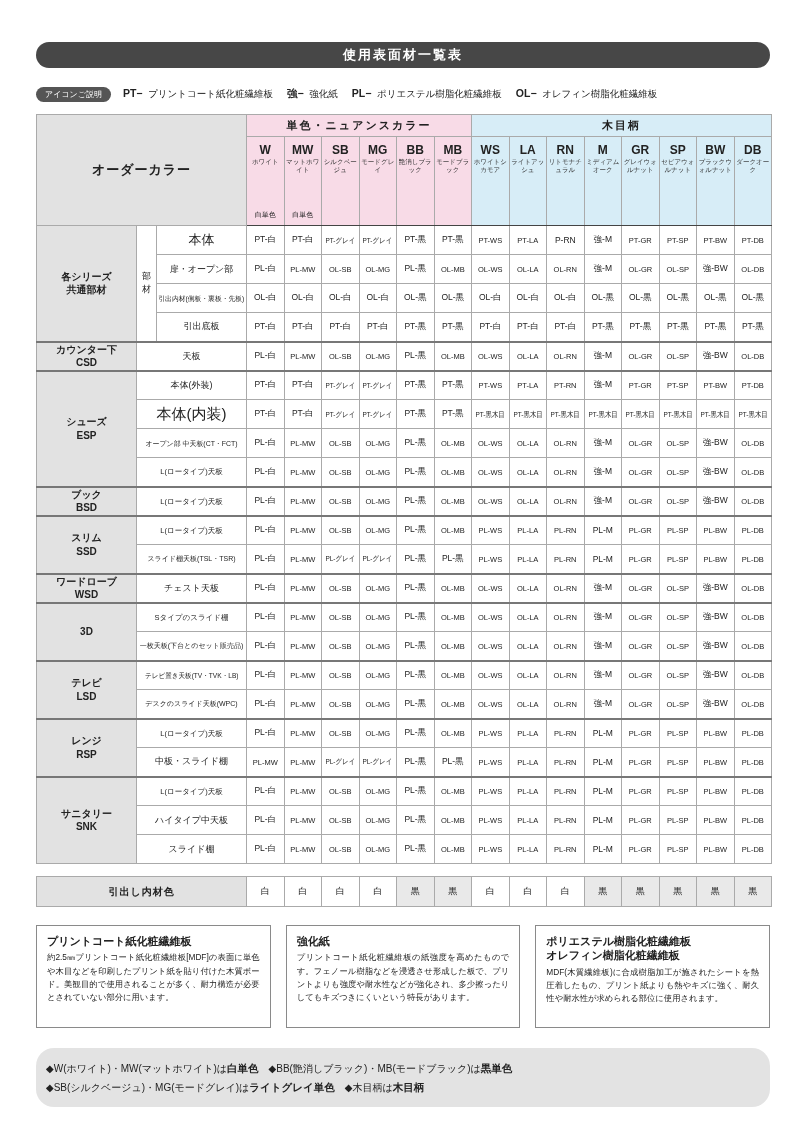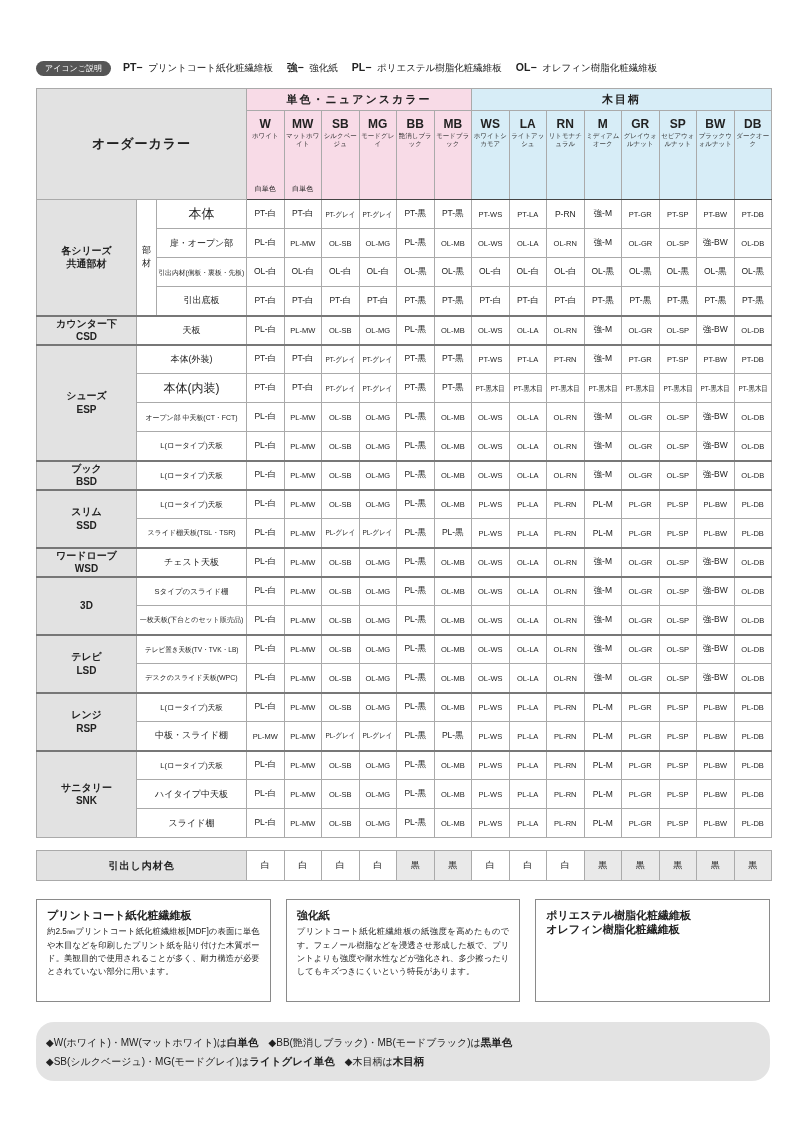--- a/index.html
+++ b/index.html
@@ -56,20 +56,23 @@
   .note-label{width:230px; text-align:center; font-size:12px; font-weight:bold; flex-shrink:0;}
   .note-lines{flex:1; font-size:10px; line-height:1.75;}
   .note-line b{font-size:10.5px;}
   .note-line .red{color:var(--c-red);}
 </style>
 </head>
 <body>
 
 <div class="page">
 
+  <div class="title-bar">
+    <span>使用表面材一覧表</span>
+  </div>
 
   <div class="legend">
     <span class="legend-badge">アイコンご説明</span>
     <span class="legend-items" id="legend-items"><span class="legend-item"><b>PT−</b> プリントコート紙化粧繊維板</span><span class="legend-item"><b>強−</b> 強化紙</span><span class="legend-item"><b>PL−</b> ポリエステル樹脂化粧繊維板</span><span class="legend-item"><b>OL−</b> オレフィン樹脂化粧繊維板</span></span>
   </div>
 
   <table class="main-table">
     <colgroup id="main-colgroup">
         <col style="width: 100px;">
         <col style="width: 20px;">
@@ -300,21 +303,21 @@
           <td><span class="cellspan" style="font-size: 7.5px;">PT-WS</span></td>
           <td><span class="cellspan" style="font-size: 7.5px;">PT-LA</span></td>
           <td><span class="cellspan" style="font-size: 7.5px;">PT-RN</span></td>
           <td><span class="cellspan" style="font-size: 8.5px;">強-M</span></td>
           <td><span class="cellspan" style="font-size: 7.5px;">PT-GR</span></td>
           <td><span class="cellspan" style="font-size: 7.5px;">PT-SP</span></td>
           <td><span class="cellspan" style="font-size: 7.5px;">PT-BW</span></td>
           <td><span class="cellspan" style="font-size: 7.5px;">PT-DB</span></td>
         </tr>
         <tr>
-          <th class="part" colspan="2"><span class="cellspan" style="font-size: 12px;">本体(内装)</span></th>
+          <th class="part" colspan="2"><span class="cellspan" style="font-size: 15px;">本体(内装)</span></th>
           <td><span class="cellspan" style="font-size: 8.5px;">PT-白</span></td>
           <td><span class="cellspan" style="font-size: 8.5px;">PT-白</span></td>
           <td><span class="cellspan" style="font-size: 7.5px; transform: scaleX(0.86);">PT-グレイ</span></td>
           <td><span class="cellspan" style="font-size: 7.5px; transform: scaleX(0.86);">PT-グレイ</span></td>
           <td><span class="cellspan" style="font-size: 8.5px;">PT-黒</span></td>
           <td><span class="cellspan" style="font-size: 8.5px;">PT-黒</span></td>
           <td><span class="cellspan" style="font-size: 7.5px; transform: scaleX(0.86);">PT-黒木目</span></td>
           <td><span class="cellspan" style="font-size: 7.5px; transform: scaleX(0.86);">PT-黒木目</span></td>
           <td><span class="cellspan" style="font-size: 7.5px; transform: scaleX(0.86);">PT-黒木目</span></td>
           <td><span class="cellspan" style="font-size: 7.5px; transform: scaleX(0.86);">PT-黒木目</span></td>
@@ -640,20 +643,21 @@
       <div class="info-title">プリントコート紙化粧繊維板</div>
       <div class="info-body">約2.5㎜プリントコート紙化粧繊維板[MDF]の表面に単色や木目などを印刷したプリント紙を貼り付けた木質ボード。美観目的で使用されることが多く、耐力構造が必要とされていない部分に用います。</div>
     </div>
     <div class="info-box">
       <div class="info-title">強化紙</div>
       <div class="info-body">プリントコート紙化粧繊維板の紙強度を高めたものです。フェノール樹脂などを浸透させ形成した板で、プリントよりも強度や耐水性などが強化され、多少擦ったりしてもキズつきにくいという特長があります。</div>
     </div>
     <div class="info-box">
       <div class="info-title">ポリエステル樹脂化粧繊維板
 オレフィン樹脂化粧繊維板</div>
+      <div class="info-body">MDF(木質繊維板)に合成樹脂加工が施されたシートを熱圧着したもの、プリント紙よりも熱やキズに強く、耐久性や耐水性が求められる部位に使用されます。</div>
     </div>
   </div>
 
   <div class="note-box">
     <div class="note-lines" id="note-lines">
         <div class="note-line"><span>◆W(ホワイト)・MW(マットホワイト)は</span><b>白単色</b><span>　◆BB(艶消しブラック)・MB(モードブラック)は</span><b>黒単色</b></div>
         <div class="note-line"><span>◆SB(シルクベージュ)・MG(モードグレイ)は</span><b>ライトグレイ単色</b><span>　◆木目柄は</span><b>木目柄</b></div>
       </div>
   </div>
 

